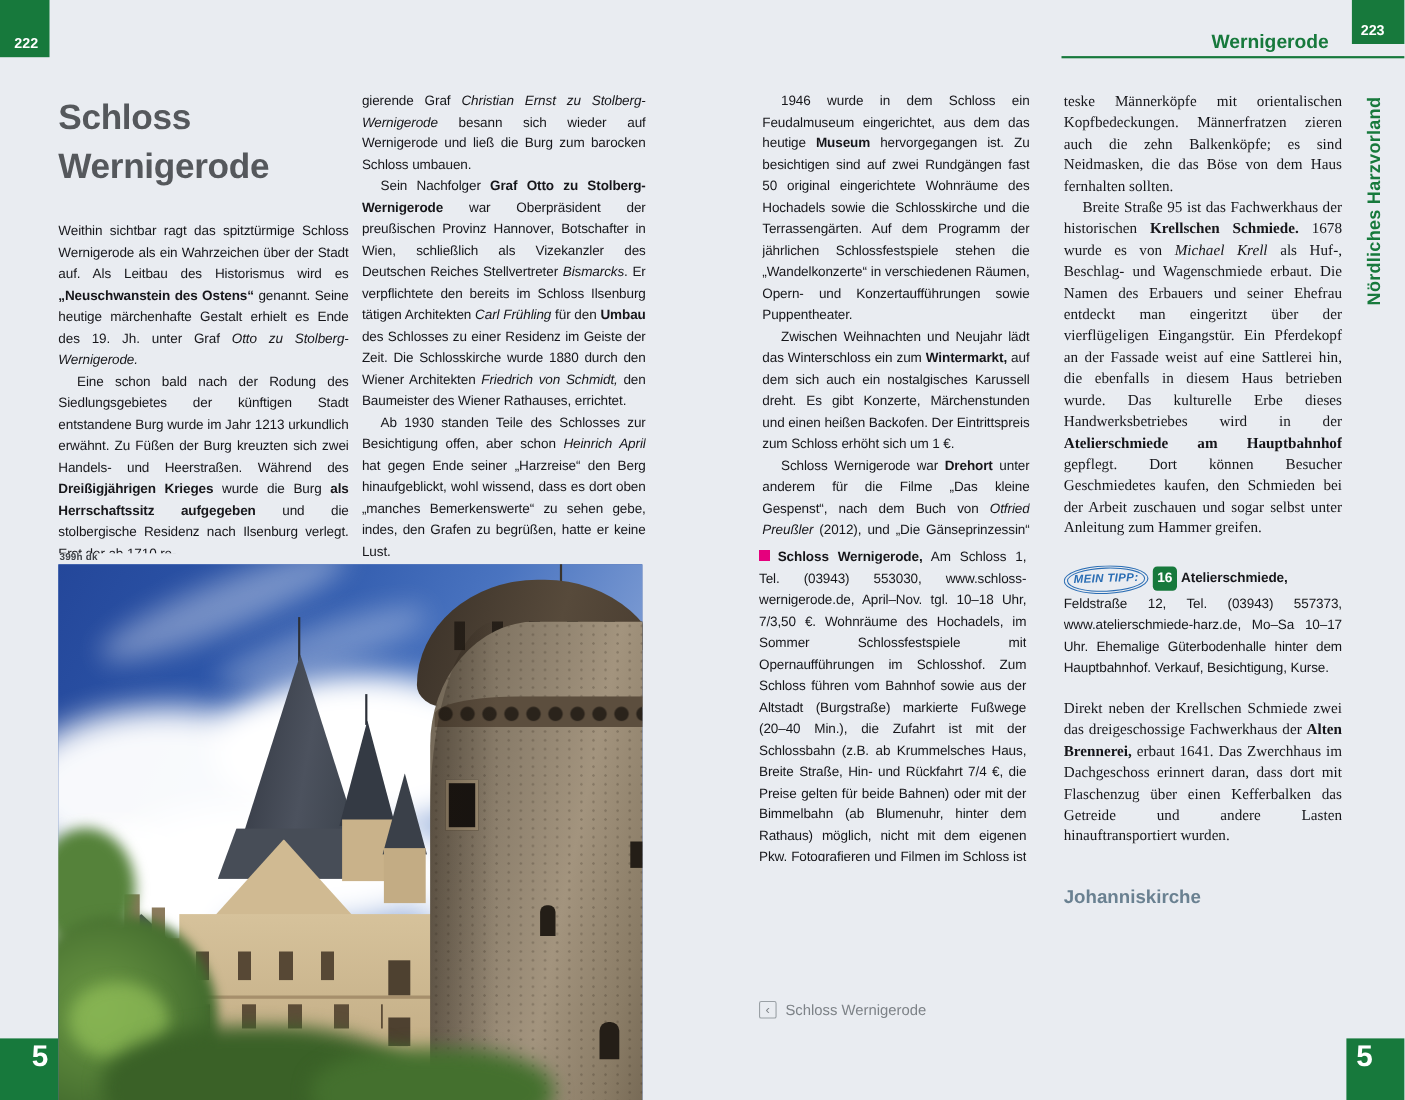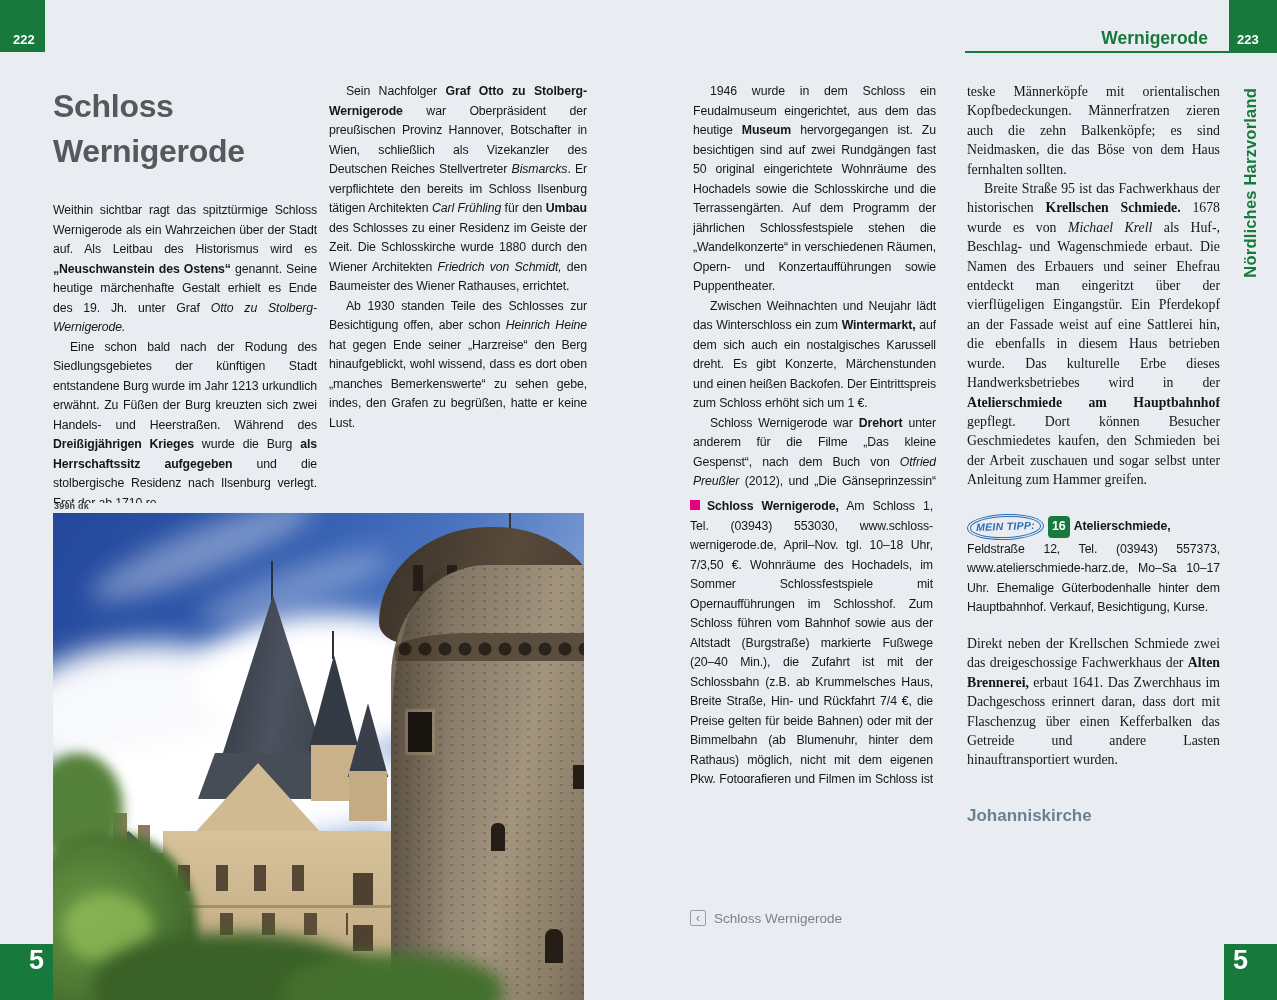--- a/index.html
+++ b/index.html
@@ -11,21 +11,21 @@
   }
   html,body{margin:0;padding:0;}
   body{width:1277px;height:1000px;background:var(--bg);}
   .page{position:relative;width:1277px;height:1000px;overflow:hidden;background:var(--bg);
         font-family:"Liberation Sans","DejaVu Sans",sans-serif;color:var(--ink);}
 
   
   .tl-box{position:absolute;left:0;top:0;width:45px;height:52px;background:var(--green);
           color:#fff;font-weight:bold;font-size:13px;display:flex;align-items:flex-end;
           padding:0 0 5px 13px;box-sizing:border-box;}
-  .tr-box{position:absolute;right:0;top:0;width:48px;height:52px;background:var(--green);
+  .tr-box{position:absolute;right:0;top:0;width:48px;height:40px;background:var(--green);
           color:#fff;font-weight:bold;font-size:13px;display:flex;align-items:flex-end;
           padding:0 0 5px 8px;box-sizing:border-box;}
   .running-head{position:absolute;right:69px;top:28px;color:var(--green);font-weight:bold;font-size:17.5px;}
   .head-rule{position:absolute;left:965px;top:51px;width:312px;height:2px;background:var(--green);}
   .side-tab{position:absolute;left:1241px;top:88px;color:var(--green);font-weight:bold;font-size:16.5px;
             writing-mode:vertical-rl;transform:rotate(180deg);letter-spacing:.2px;}
   .corner{position:absolute;bottom:0;width:53px;height:56px;background:var(--green);color:#fff;
           font-weight:bold;font-size:27px;display:flex;box-sizing:border-box;}
   .corner-l{left:0;justify-content:flex-end;padding:1px 9px 0 0;}
   .corner-r{left:1224px;justify-content:flex-start;padding:1px 0 0 9px;}
@@ -96,22 +96,23 @@
   </div>
 
   <h1 class="title">Schloss Wernigerode</h1>
 
   <div class="col col1">
     <p class="p"><span>Weithin sichtbar ragt das spitztürmige Schloss Wernigerode als ein Wahrzeichen über der Stadt auf. Als Leitbau des Historismus wird es </span><span class="rb">„Neuschwanstein des Ostens“</span><span> genannt. Seine heutige märchenhafte Gestalt erhielt es Ende des 19. Jh. unter Graf </span><span class="ri">Otto zu Stolberg-Wernigerode.</span></p>
     <p class="p indent"><span>Eine schon bald nach der Rodung des Siedlungsgebietes der künftigen Stadt entstandene Burg wurde im Jahr 1213 urkundlich erwähnt. Zu Füßen der Burg kreuzten sich zwei Handels- und Heerstraßen. Während des </span><span class="rb">Dreißigjährigen Krieges</span><span> wurde die Burg </span><span class="rb">als Herrschaftssitz aufgegeben</span><span> und die stolbergische Residenz nach Ilsenburg verlegt. Erst der ab 1710 re-</span></p>
   </div>
 
   <div class="col col2">
+    <p class="p"><span>gierende Graf </span><span class="ri">Christian Ernst zu Stolberg-Wernigerode</span><span> besann sich wieder auf Wernigerode und ließ die Burg zum barocken Schloss umbauen.</span></p>
     <p class="p indent"><span>Sein Nachfolger </span><span class="rb">Graf Otto zu Stolberg-Wernigerode</span><span> war Oberpräsident der preußischen Provinz Hannover, Botschafter in Wien, schließlich als Vizekanzler des Deutschen Reiches Stellvertreter </span><span class="ri">Bismarcks</span><span>. Er verpflichtete den bereits im Schloss Ilsenburg tätigen Architekten </span><span class="ri">Carl Frühling</span><span> für den </span><span class="rb">Umbau</span><span> des Schlosses zu einer Residenz im Geiste der Zeit. Die Schlosskirche wurde 1880 durch den Wiener Architekten </span><span class="ri">Friedrich von Schmidt,</span><span> den Baumeister des Wiener Rathauses, errichtet.</span></p>
-    <p class="p indent"><span>Ab 1930 standen Teile des Schlosses zur Besichtigung offen, aber schon </span><span class="ri">Heinrich Heine</span><span> hat gegen Ende seiner „Harzreise“ den Berg hinaufgeblickt, wohl wissend, dass es dort oben „manches Bemerkenswerte“ zu sehen gebe, indes, den Grafen zu begrüßen, hatte er keine Lust.</span></p>
+    <p class="p indent"><span>Ab 1930 standen Teile des Schlosses zur Besichtigung offen, aber schon </span><span class="ri">Heinrich April</span><span> hat gegen Ende seiner „Harzreise“ den Berg hinaufgeblickt, wohl wissend, dass es dort oben „manches Bemerkenswerte“ zu sehen gebe, indes, den Grafen zu begrüßen, hatte er keine Lust.</span></p>
   </div>
 
   <div class="credit">399h dk</div>
 
   <div class="photo">
     <div class="ph" style="inset:0;background:linear-gradient(118deg,#24479a 0%,#2e58ab 28%,#4a74c0 52%,#8aa6d8 78%,#b9c9e6 100%);"></div>
     <div class="ph" style="left:30px;top:15px;width:240px;height:46px;background:#fff;border-radius:50%;filter:blur(12px);opacity:.35;transform:rotate(-22deg);"></div>
     <div class="ph" style="left:140px;top:55px;width:200px;height:40px;background:#fff;border-radius:50%;filter:blur(12px);opacity:.28;transform:rotate(-18deg);"></div>
     <div class="ph" style="left:-40px;top:130px;width:280px;height:150px;background:#fff;border-radius:50%;filter:blur(14px);opacity:.97;"></div>
     <div class="ph" style="left:140px;top:100px;width:270px;height:140px;background:#fff;border-radius:50%;filter:blur(13px);"></div>

